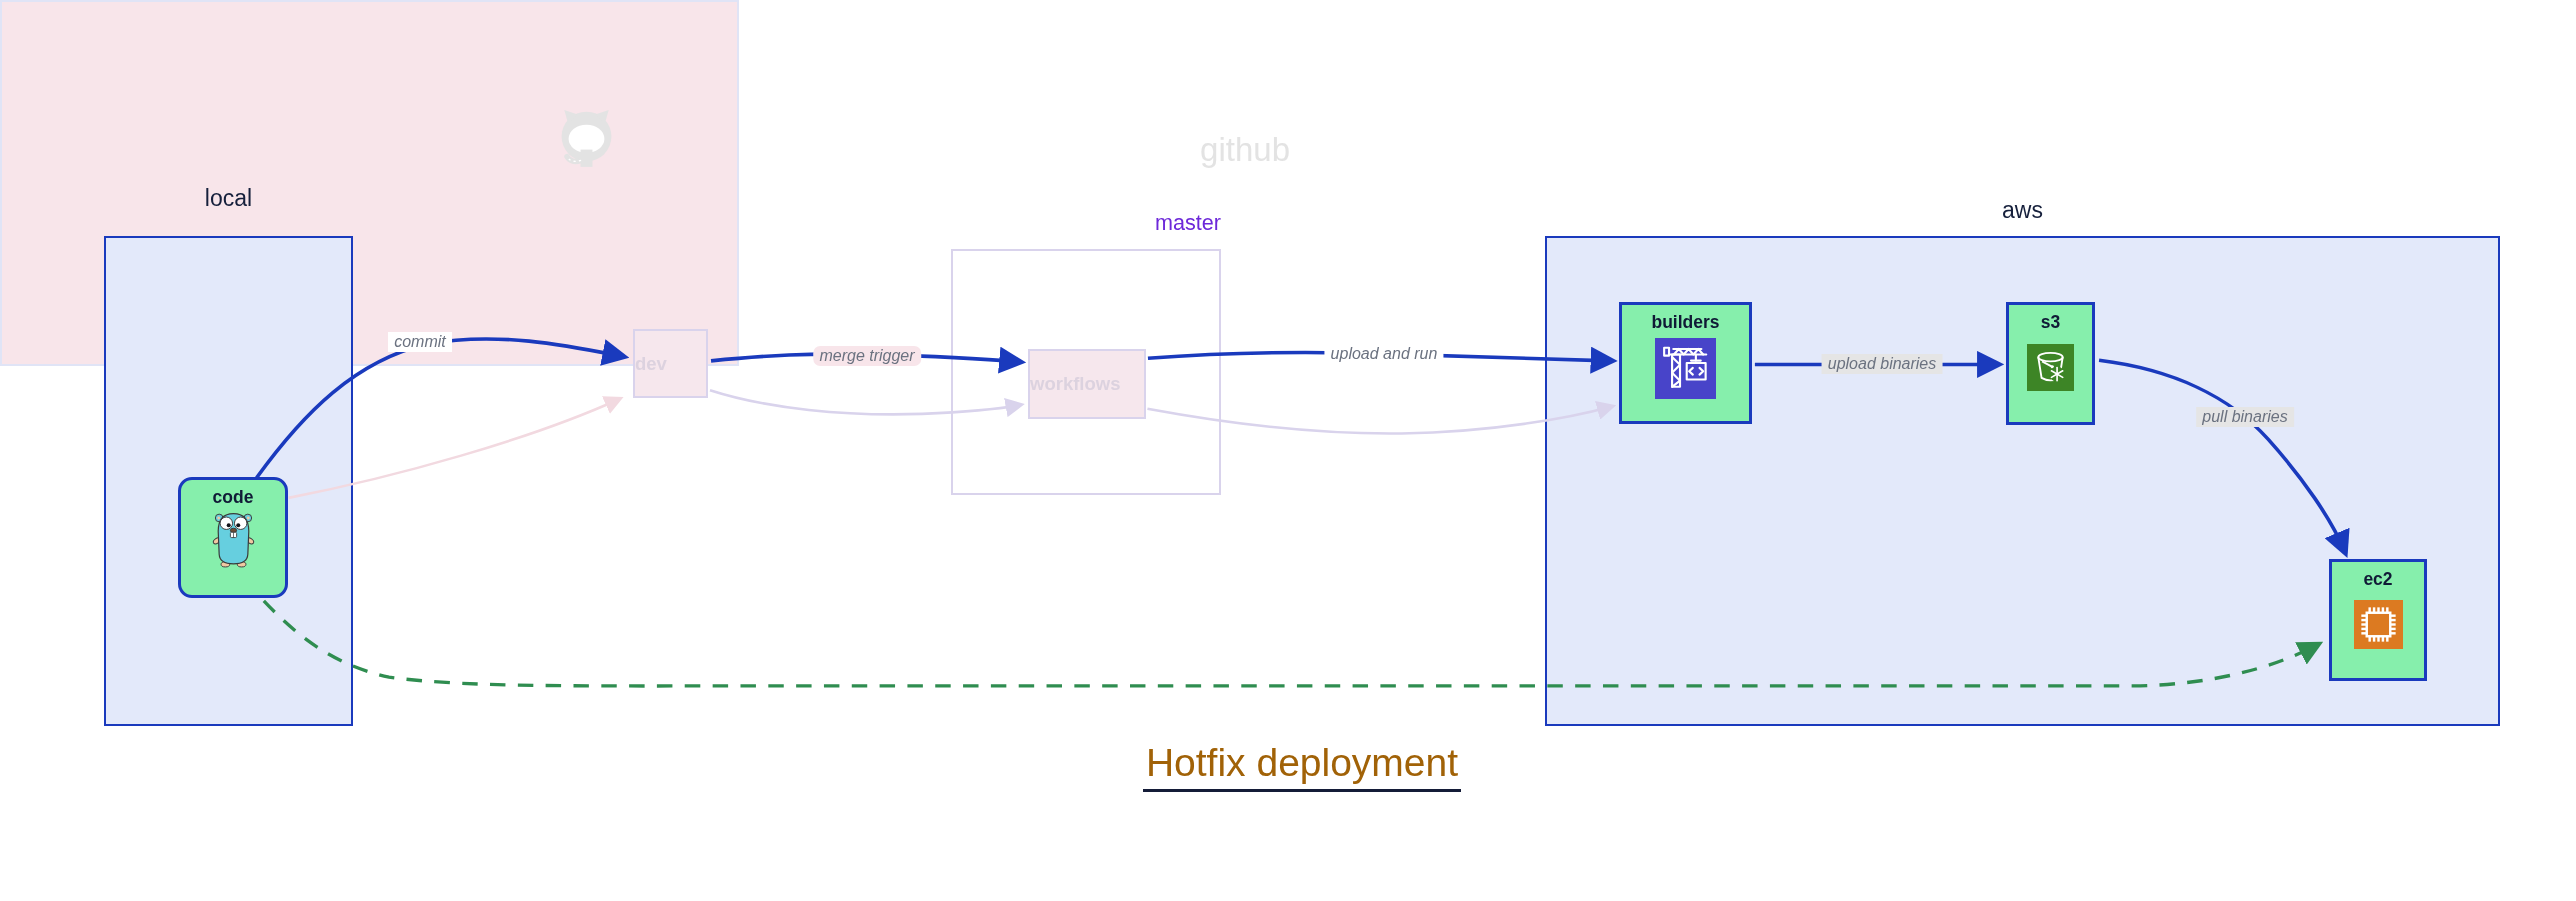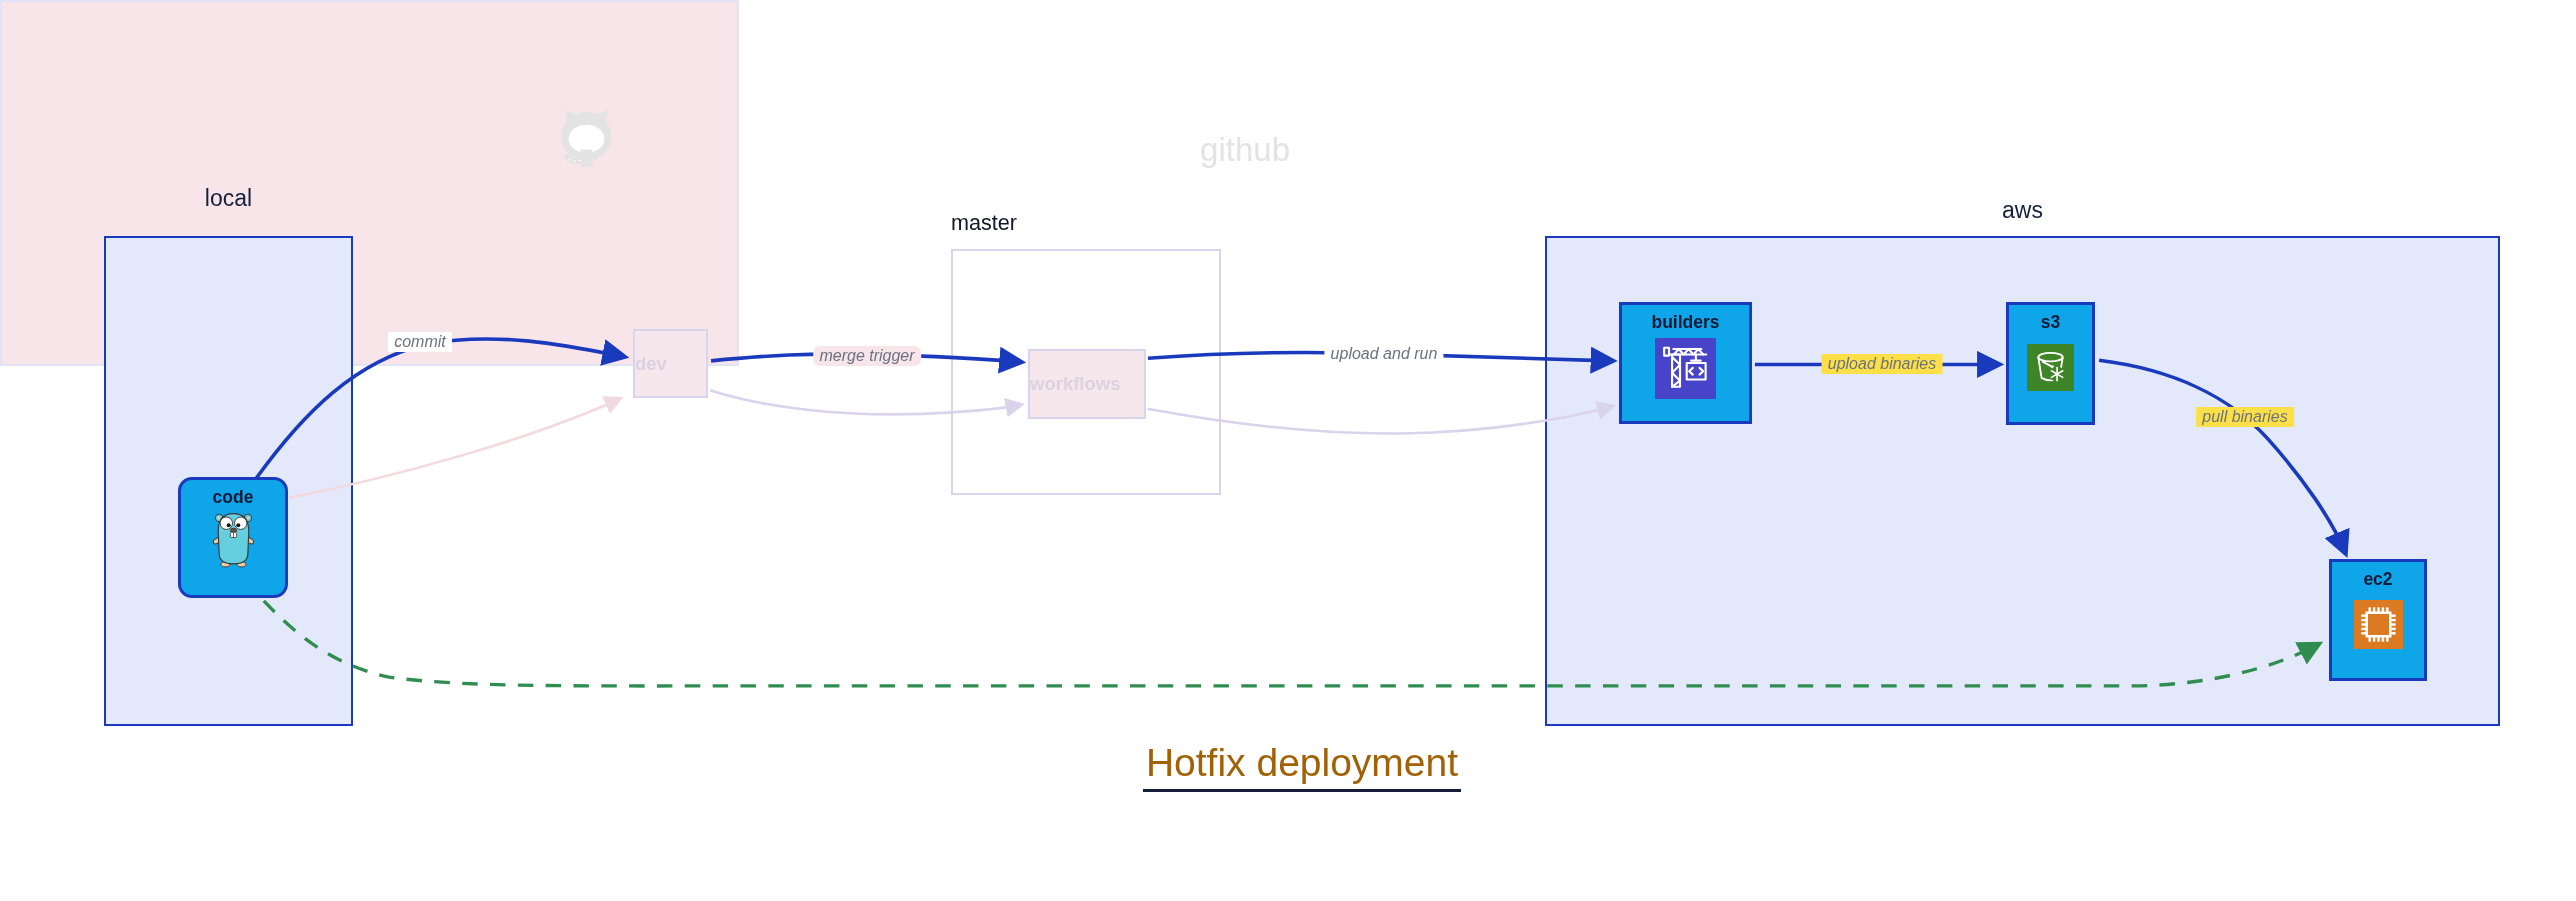--- a/index.html
+++ b/index.html
@@ -12,26 +12,26 @@
   #aws-box{left:1545px;top:236px;width:955px;height:490px;}
   #github-box{left:560px;top:173px;width:735px;height:362px;background:#f8e5ea;border:2.1px solid #e0e4f6;z-index:1;}
   #master-box{position:absolute;box-sizing:border-box;left:951px;top:249px;width:270px;height:246px;
               border:2.1px solid #d9d3ec;background:transparent;z-index:1;}
 
   .container-label{position:absolute;text-align:center;font-size:23px;color:#16203c;z-index:2;}
   #local-label{left:104px;top:185px;width:249px;}
   #aws-label{left:1545px;top:197px;width:955px;}
   #github-label{position:absolute;left:981px;top:131px;width:309px;text-align:right;
                 font-size:33px;color:#e3e3e3;z-index:2;}
-  #master-label{position:absolute;left:951px;top:210px;width:270px;text-align:left;
-                font-size:21.6px;color:#0f172a;z-index:2;}
+  #master-label{position:absolute;left:951px;top:210px;width:270px;text-align:right;
+                font-size:21.6px;color:#6d28d9;z-index:2;}
 
   
   .node{position:absolute;box-sizing:border-box;text-align:center;z-index:2;}
-  .node-active{background:#0ea5e9;border:3.1px solid #1a3abd;}
+  .node-active{background:#86efac;border:3.1px solid #1a3abd;}
   .node-faded{background:#f6e7ed;border:2.1px solid #d9d3ec;display:flex;align-items:center;}
   .node-label{font-weight:bold;font-size:17.5px;color:#101a36;margin-top:7.2px;}
   .node-label-faded{font-weight:bold;font-size:18.5px;color:#dcd2df;}
   #node-code{left:178px;top:477px;width:110px;height:121px;border-radius:14px;}
   #node-dev{left:633px;top:329px;width:75px;height:69px;}
   #node-workflows{left:1028px;top:349px;width:118px;height:70px;}
   #node-builders{left:1619px;top:302px;width:133px;height:122px;}
   #node-s3{left:2006px;top:302px;width:89px;height:123px;}
   #node-ec2{left:2329px;top:559px;width:98px;height:122px;}
 
@@ -45,21 +45,21 @@
   #octocat{position:absolute;left:554px;top:103px;width:65px;height:65px;z-index:0;}
 
   
   #edges-svg{position:absolute;left:0;top:0;z-index:3;pointer-events:none;}
 
   
   .edge-label{position:absolute;transform:translate(-50%,-50%);font-style:italic;font-size:16px;
               color:#6b7280;white-space:nowrap;padding:1px 6.2px;z-index:4;}
   .bg-white{background:#ffffff;}
   .bg-pink{background:#f8e5ea;}
-  .bg-aws{background:#fde047;}
+  .bg-aws{background:#e5e5e5;}
   #lbl-commit{left:420px;top:342px;}
   #lbl-merge{left:867px;top:356px;border-radius:7px;}
   #lbl-upload-run{left:1384px;top:354px;}
   #lbl-upload-bin{left:1882px;top:364px;}
   #lbl-pull-bin{left:2245px;top:417px;}
 
   
   #title-row{position:absolute;left:0;top:741px;width:2604px;text-align:center;z-index:2;}
   #title-row span{display:inline-block;font-size:39px;color:#a16207;
                   border-bottom:3.6px solid #141c38;padding:0 3.1px 4.1px;}

